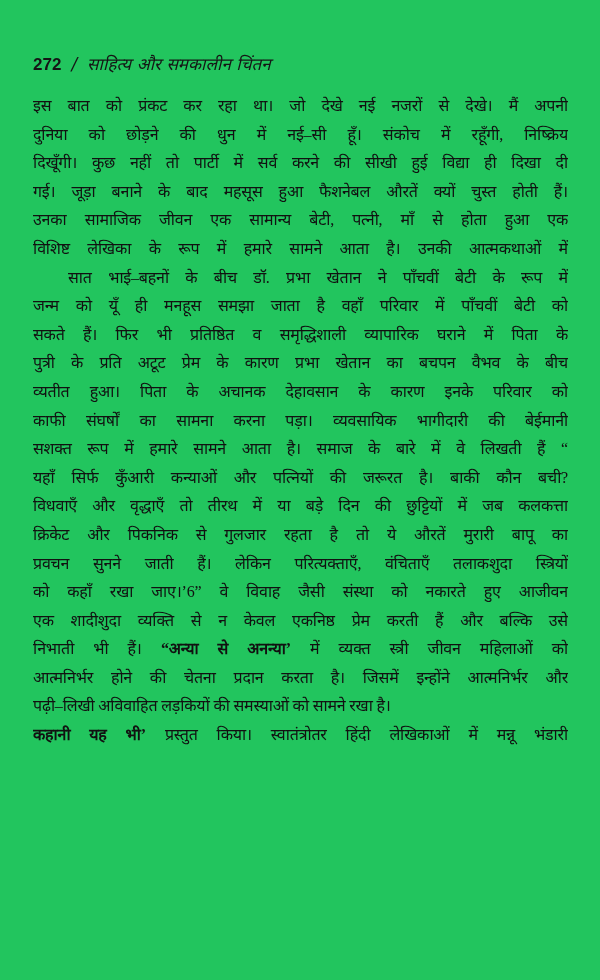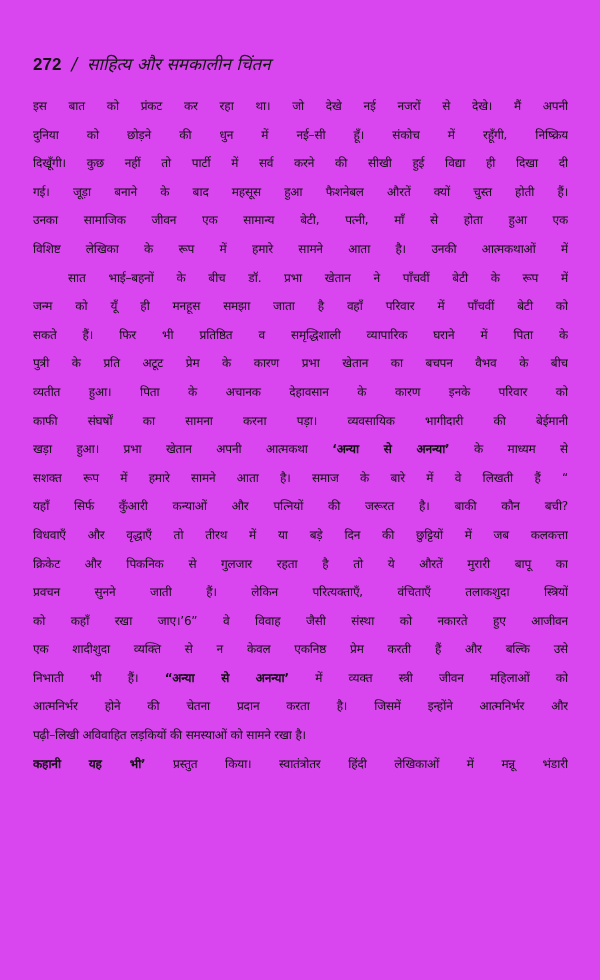--- a/index.html
+++ b/index.html
@@ -13,21 +13,21 @@
     overflow: hidden;
     position: relative;
     color: #111111;
     font-family: "DejaVu Sans", "Liberation Sans", sans-serif;
   }
   .page {
     position: absolute;
     left: 0; top: 0;
     width: 600px;
     height: 980px;
-    background: #d946ef;
+    background: #22c55e;
   }
   .running-header {
     position: absolute;
     left: 33px;
     top: 52px;
     font-size: 17px;
     line-height: 24px;
     white-space: nowrap;
     color: #151515;
   }
@@ -47,26 +47,27 @@
   .body-text {
     position: absolute;
     left: 33px;
     top: 92px;
     width: 535px;
   }
   .line {
     display: block;
     height: 28.6px;
     line-height: 28.6px;
-    font-size: 12px;
+    font-size: 16px;
     white-space: nowrap;
     text-align: justify;
     text-align-last: justify;
     overflow: hidden;
     letter-spacing: -0.2px;
+    font-family: Liberation Serif, serif;
   }
   .line.last {
     text-align-last: left;
   }
   .line.indent {
     padding-left: 35px;
   }
   .b {
     font-weight: bold;
   }
@@ -91,21 +92,20 @@
       <span class="line">विशिष्ट लेखिका के रूप में हमारे सामने आता है। उनकी आत्मकथाओं में</span>
     </div>
 
     <div>
       <span class="line indent">सात भाई–बहनों के बीच डॉ. प्रभा खेतान ने पाँचवीं बेटी के रूप में</span>
       <span class="line">जन्म को यूँ ही मनहूस समझा जाता है वहाँ परिवार में पाँचवीं बेटी को</span>
       <span class="line">सकते हैं। फिर भी प्रतिष्ठित व समृद्धिशाली व्यापारिक घराने में पिता के</span>
       <span class="line">पुत्री के प्रति अटूट प्रेम के कारण प्रभा खेतान का बचपन वैभव के बीच</span>
       <span class="line">व्यतीत हुआ। पिता के अचानक देहावसान के कारण इनके परिवार को</span>
       <span class="line">काफी संघर्षों का सामना करना पड़ा। व्यवसायिक भागीदारी की बेईमानी</span>
-      <span class="line"><span>खड़ा हुआ। प्रभा खेतान अपनी आत्मकथा </span><span class="b">‘अन्या से अनन्या’</span><span> के माध्यम से</span></span>
       <span class="line">सशक्त रूप में हमारे सामने आता है। समाज के बारे में वे लिखती हैं “</span>
       <span class="line">यहाँ सिर्फ कुँआरी कन्याओं और पत्नियों की जरूरत है। बाकी कौन बची?</span>
       <span class="line">विधवाएँ और वृद्धाएँ तो तीरथ में या बड़े दिन की छुट्टियों में जब कलकत्ता</span>
       <span class="line">क्रिकेट और पिकनिक से गुलजार रहता है तो ये औरतें मुरारी बापू का</span>
       <span class="line">प्रवचन सुनने जाती हैं। लेकिन परित्यक्ताएँ, वंचिताएँ तलाकशुदा स्त्रियों</span>
       <span class="line">को कहाँ रखा जाए।’6” वे विवाह जैसी संस्था को नकारते हुए आजीवन</span>
       <span class="line">एक शादीशुदा व्यक्ति से न केवल एकनिष्ठ प्रेम करती हैं और बल्कि उसे</span>
       <span class="line"><span>निभाती भी हैं। </span><span class="b">“अन्या से अनन्या’</span><span> में व्यक्त स्त्री जीवन महिलाओं को</span></span>
       <span class="line">आत्मनिर्भर होने की चेतना प्रदान करता है। जिसमें इन्होंने आत्मनिर्भर और</span>
       <span class="line last">पढ़ी–लिखी अविवाहित लड़कियों की समस्याओं को सामने रखा है।</span>

